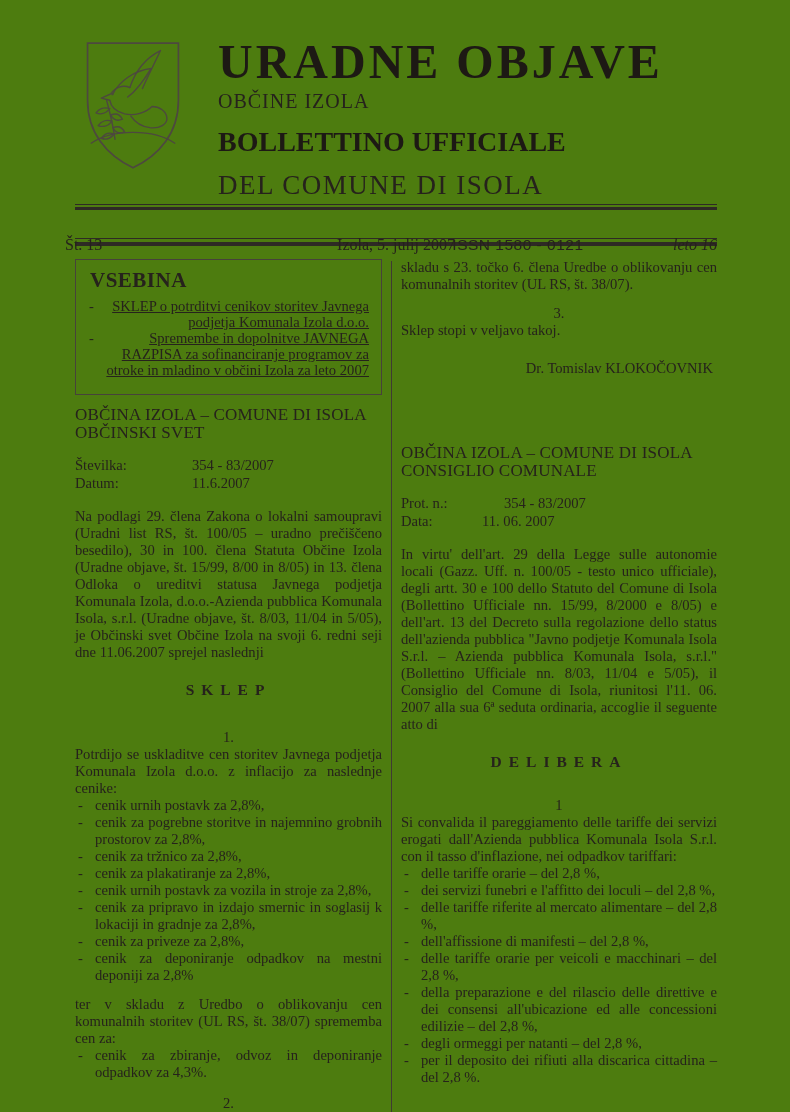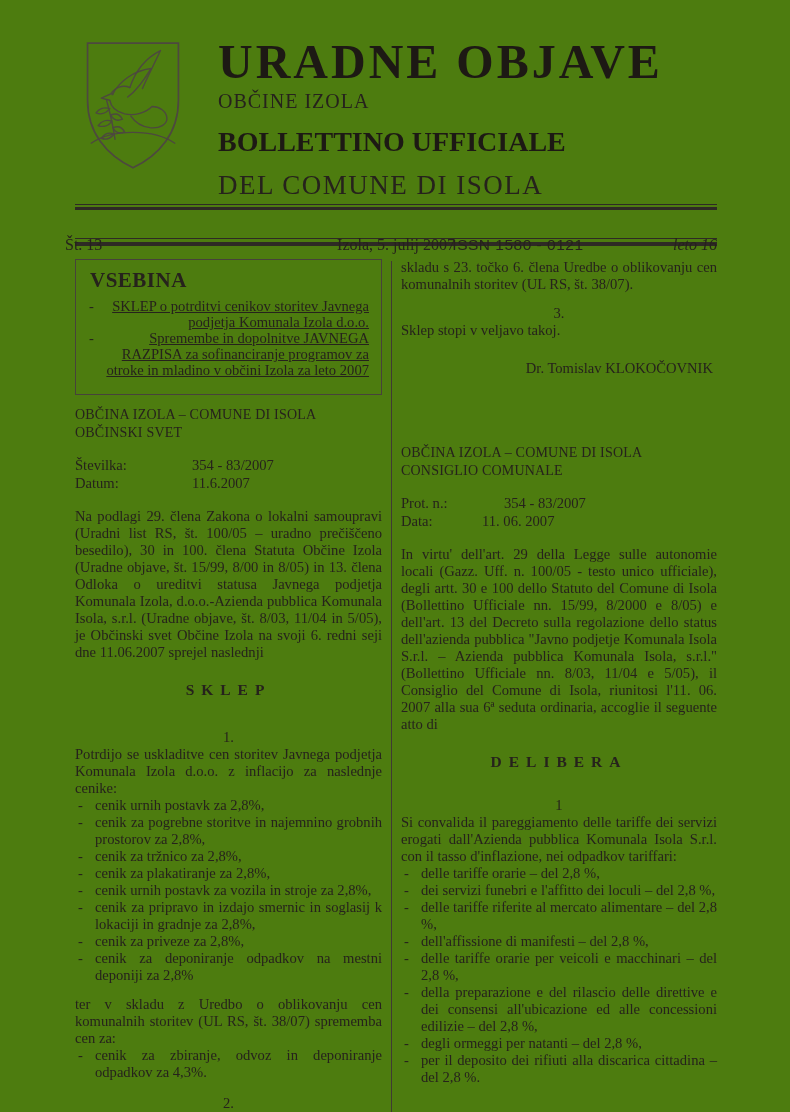--- a/index.html
+++ b/index.html
@@ -64,21 +64,21 @@
   }
   .toc-title { font-size:21px; font-weight:bold; letter-spacing:0.5px; margin:2px 0 9px 2px; }
   ul.dash-list { list-style:none; }
   ul.dash-list li {
     position:relative; padding-left:20px;
     font-size:14.6px; line-height:17px; text-align:justify;
   }
   ul.dash-list li::before { content:"-"; position:absolute; left:3px; }
   .toc-box ul.dash-list li { padding-left:16px; line-height:16px; text-align:right;text-decoration:underline; }
   .toc-box ul.dash-list li::before { left:1px; }
-  .org-line { font-size:14px; line-height:17.5px; letter-spacing:0.2px; }
+  .org-line { font-size:17px; line-height:17.5px; letter-spacing:0.2px; }
   .ref-block { margin-top:16px; }
   .ref-row { font-size:14.6px; line-height:17.5px; display:flex;gap:41px; }
   .ref-row .lbl { width:76px; flex:0 0 76px; }
   .center-head {
     text-align:center; font-weight:bold; font-size:15.5px;
     letter-spacing:0.45em; line-height:18px;
   }
   .sec-num { text-align:center; font-size:14.6px; line-height:17px; }
   .sig-block { text-align:right; font-size:14.6px; line-height:19px; padding-right:4px; }
   .mt-m  { margin-top:16px; }

